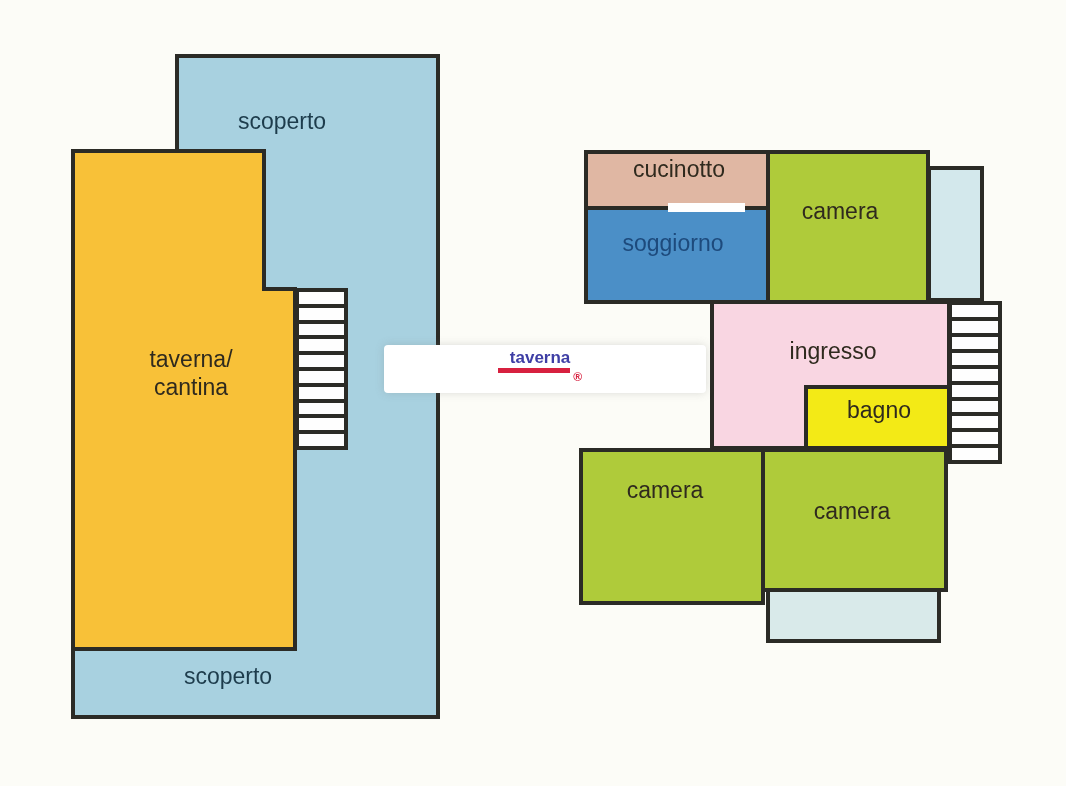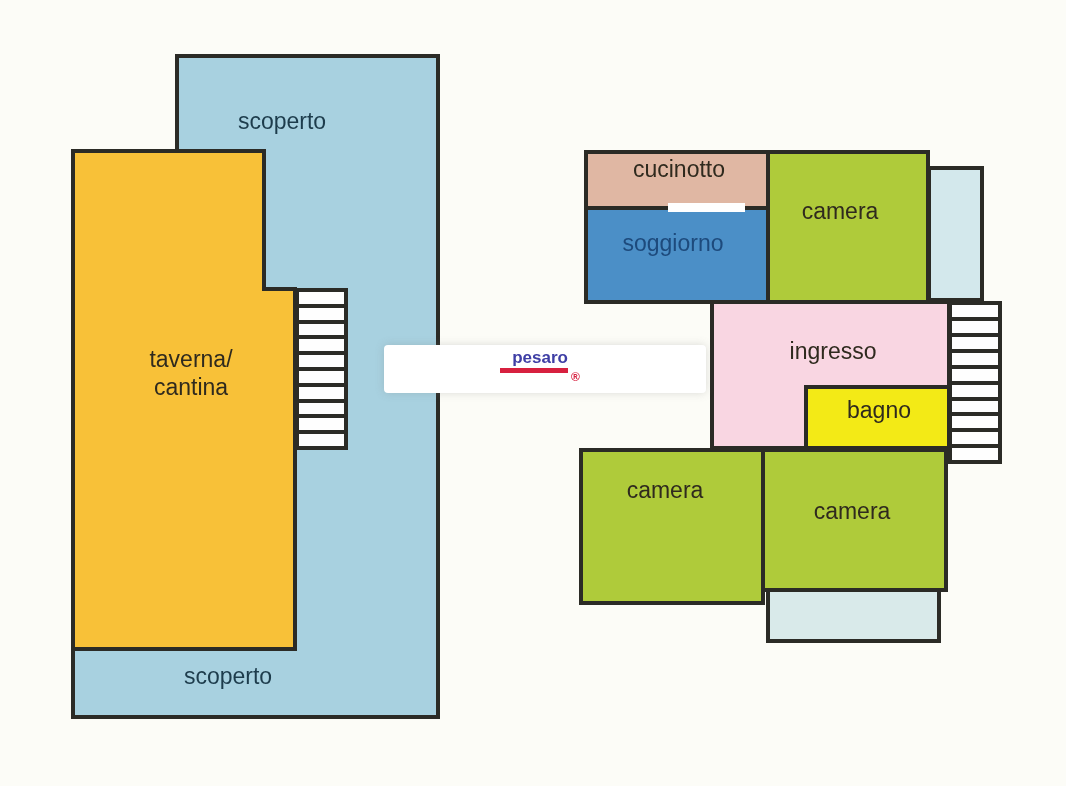--- a/index.html
+++ b/index.html
@@ -133,19 +133,19 @@
       <text x="840" y="219" class="room-label">camera</text>
       <text x="833" y="359" class="room-label">ingresso</text>
       <text x="879" y="418" class="room-label">bagno</text>
       <text x="665" y="498" class="room-label">camera</text>
       <text x="852" y="519" class="room-label">camera</text>
     </g>
   </svg>
 
   <div class="logo-box">
     <span class="logo-sub">
-      <span class="logo-city">pesaro</span>
+      <span class="logo-city">taverna</span>
       <span class="logo-bar"></span>
     </span>
     <span class="logo-reg">®</span>
   </div>
 
 </div>
 
 </body></html>

